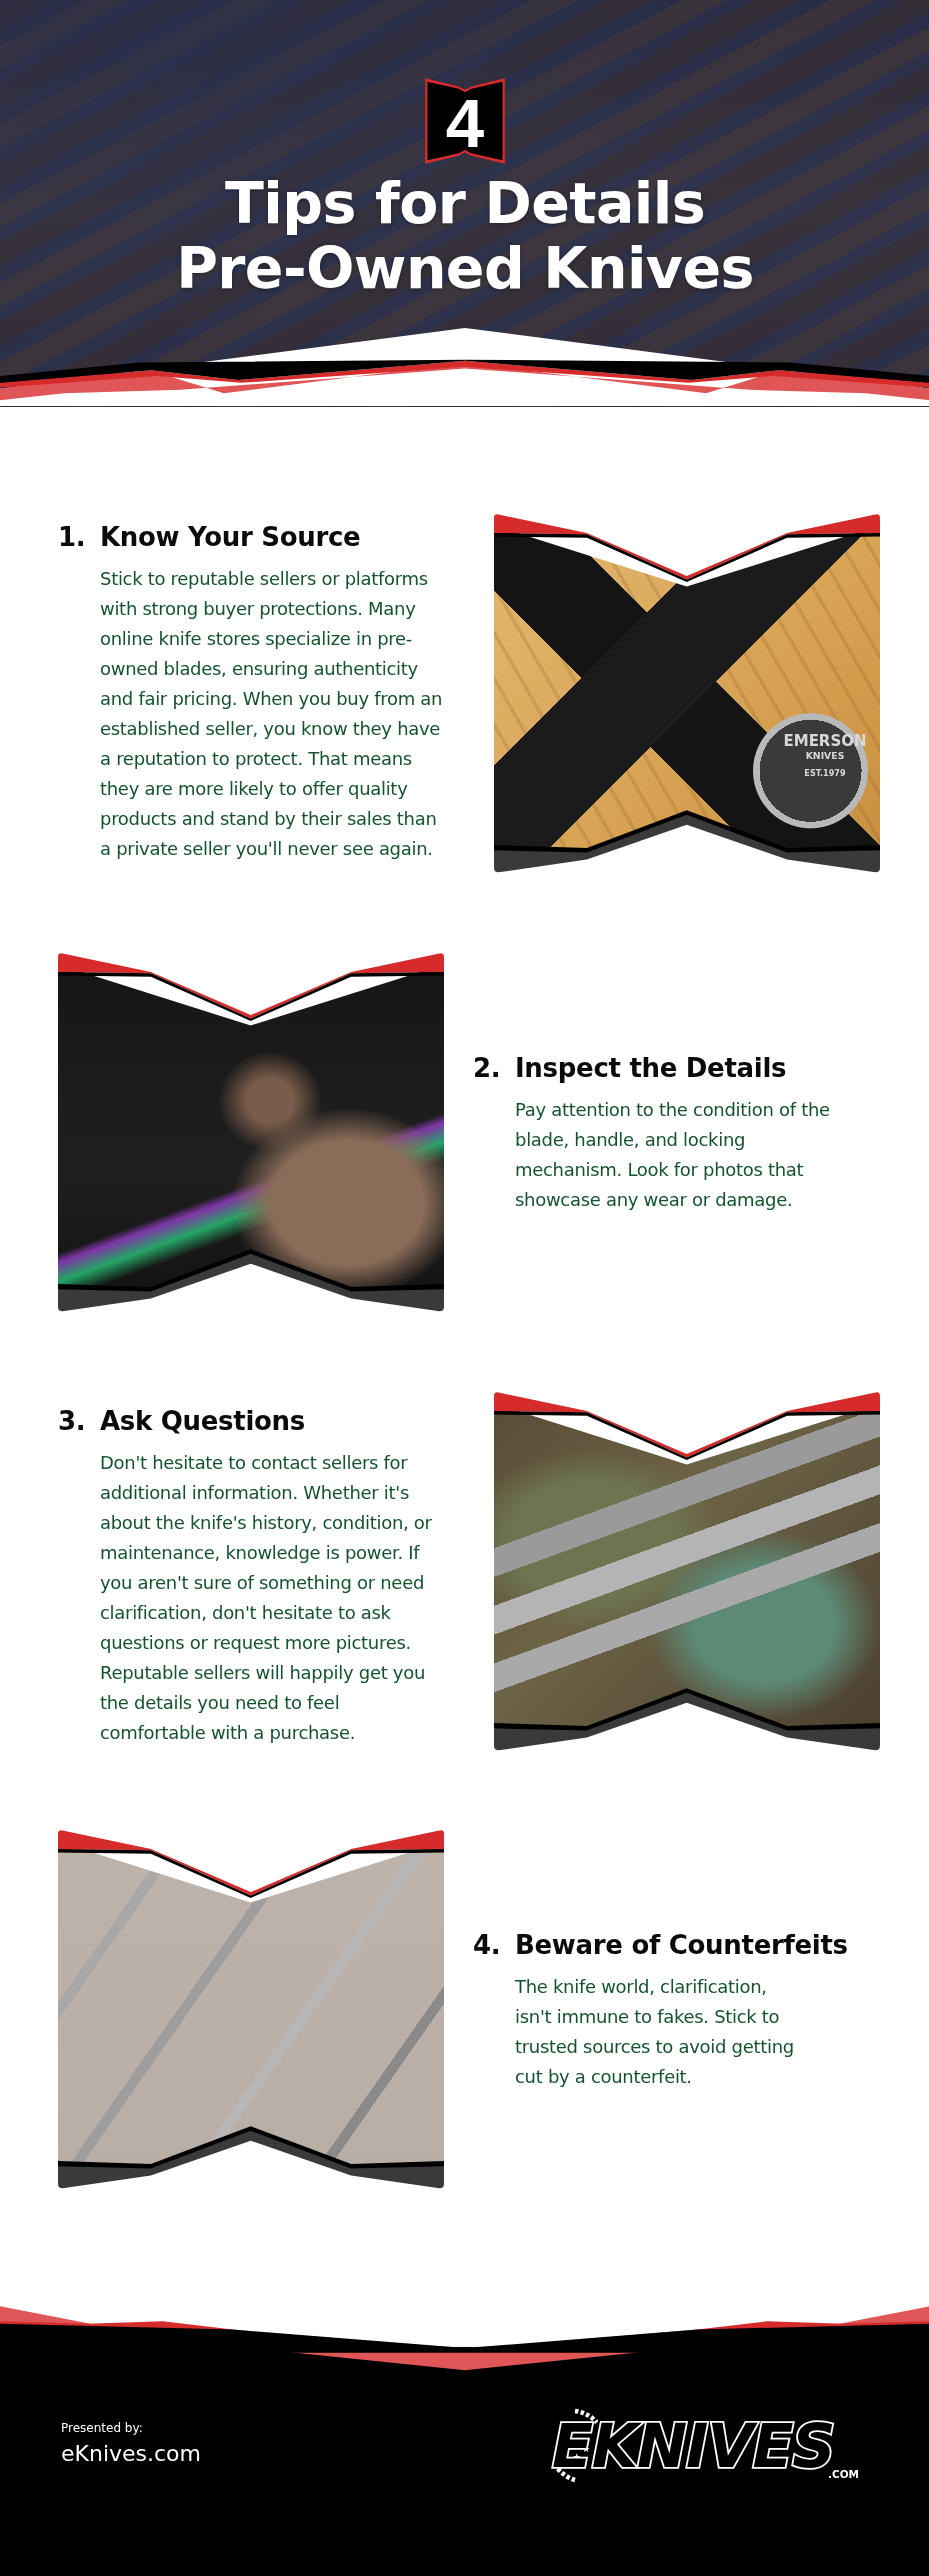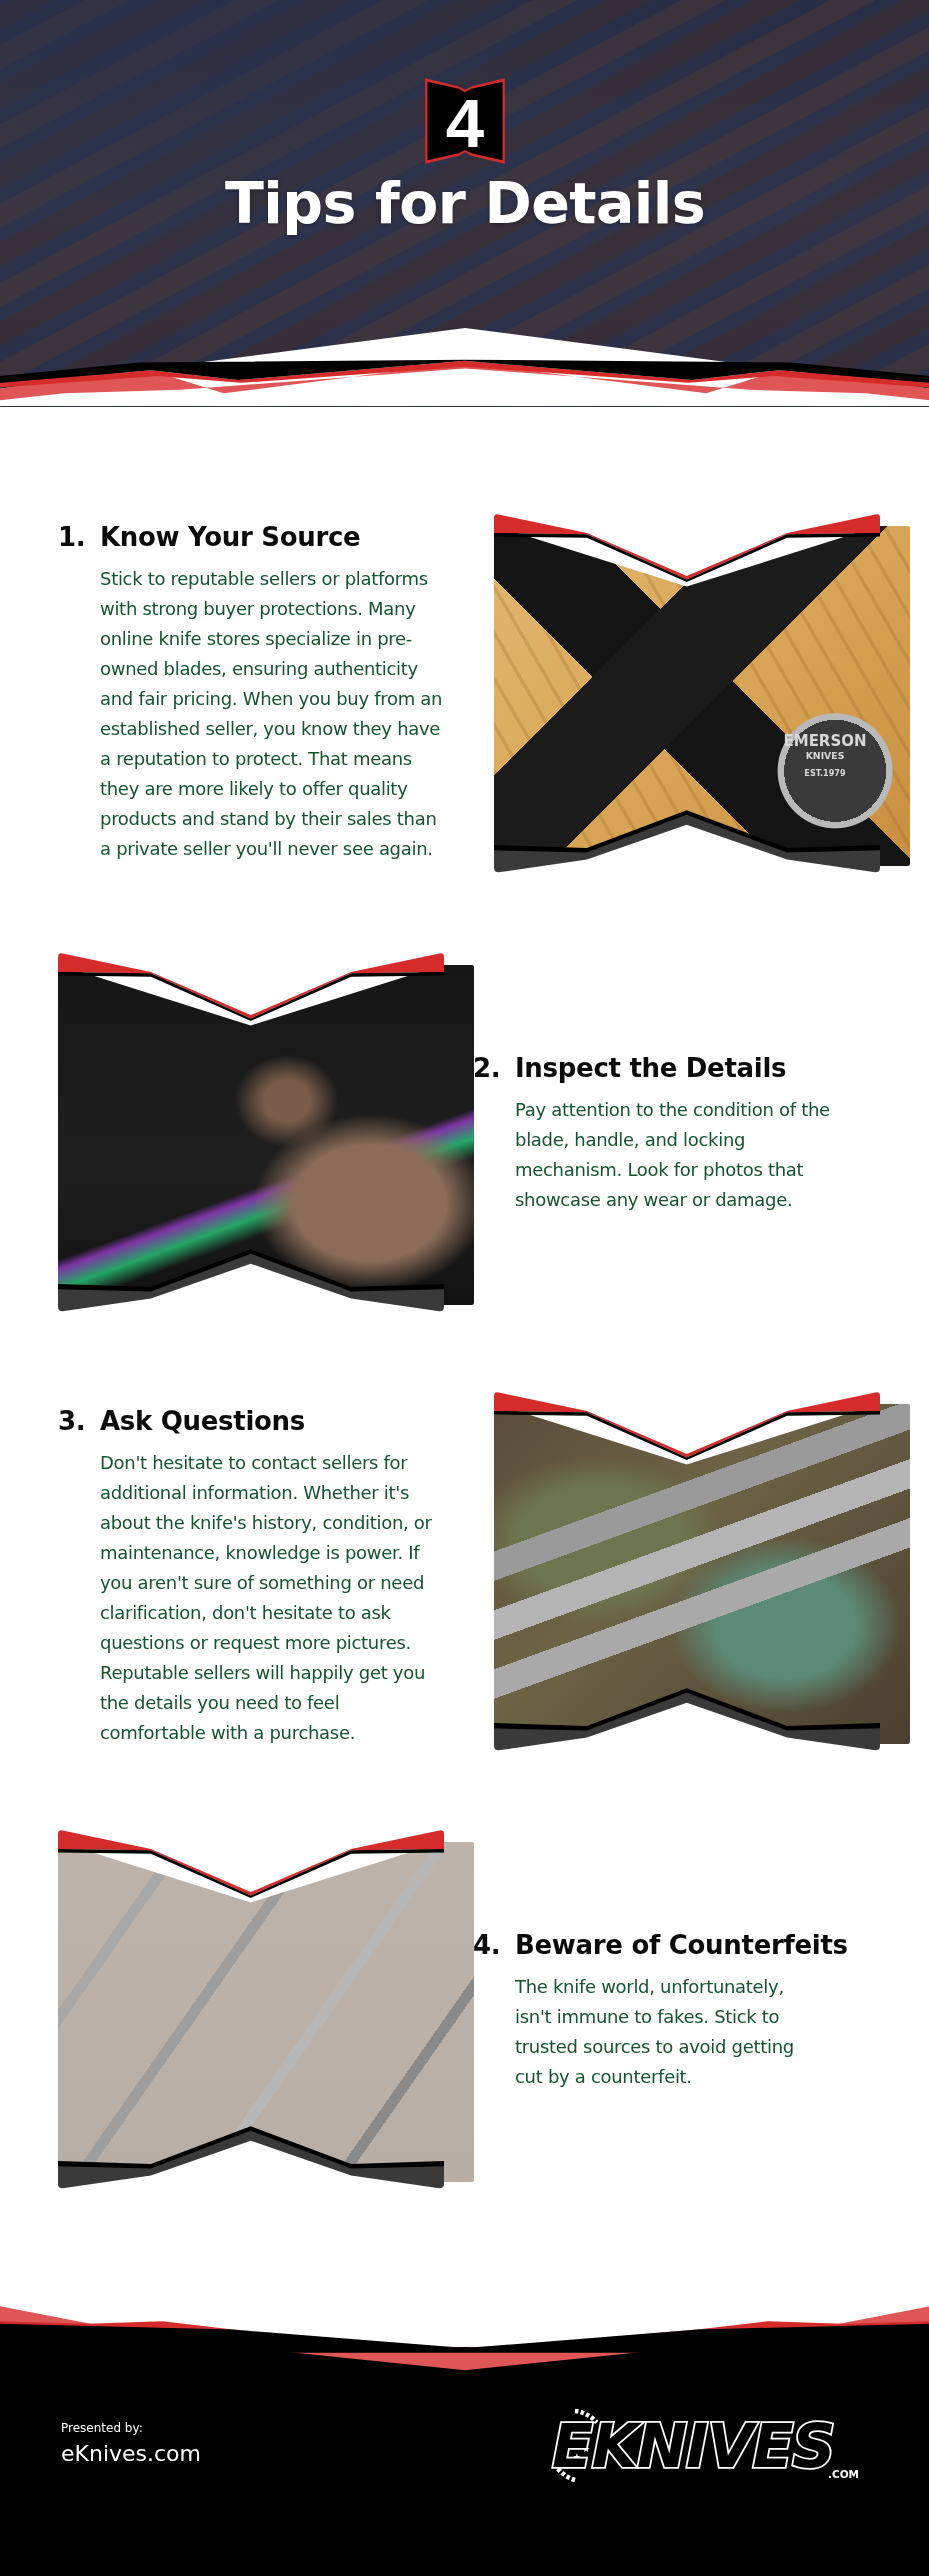--- a/index.html
+++ b/index.html
@@ -37,21 +37,21 @@
     text-shadow: 0 1.2px 4.6px rgba(0,0,0,0.35);
   }
 
   
   .tip { position: absolute; }
   .tip-head { display: flex; align-items: baseline; font-family: "DejaVu Sans", sans-serif; font-weight: 700; font-size: 26px; color: #0b0b0b; letter-spacing: -0.3px; }
   .tip-num { width: 42px; flex: 0 0 42px; }
   .tip-body { margin-left: 42px; margin-top: 11.6px; font-family: "DejaVu Sans", sans-serif; font-size: 18px; line-height: 30px; color: #14532d; white-space: pre-line; letter-spacing: -0.3px; }
 
   .frame { position: absolute; width: 386px; height: 366px; }
-  .frame .photo { position: absolute; left: 0; top: 14.5px; width: 416px; height: 340px; overflow: hidden; border-radius: 2.3px; }
+  .frame .photo { position: absolute; left: 0; top: 14.5px; width: 386px; height: 340px; overflow: hidden; border-radius: 2.3px; }
   .frame svg.edges { position: absolute; left: 0; top: 0; width: 386px; height: 366px; pointer-events: none; }
 
   
   .photo-1 { background:
       radial-gradient(circle at 82% 72%, #3a3a3a 0 51px, #b9b9b9 51px 57px, transparent 58px),
       linear-gradient(135deg, transparent 0 33%, #1b1b1b 33% 52%, transparent 52%),
       linear-gradient(45deg, transparent 0 38%, #141414 38% 56%, transparent 56%),
       repeating-linear-gradient(60deg, rgba(150,100,40,0.25) 0 3.5px, transparent 3.5px 23px),
       linear-gradient(135deg, #e0b870 0%, #d9a657 50%, #c98e3f 100%); }
   .photo-2 { background:
@@ -93,20 +93,21 @@
 <div class="badge">
   <svg viewBox="0 0 142 156">
     <path d="M2,4 L60,18 L71,24 L82,18 L140,4 L140,152 L82,138 L71,132 L60,138 L2,152 Z" fill="#d62b2b"></path>
     <path d="M6,10 L60,22 L71,28 L82,22 L136,10 L136,146 L82,134 L71,128 L60,134 L6,146 Z" fill="#000000"></path>
   </svg>
   <div class="badge-num">4</div>
 </div>
 
 <div class="hero-title">
   <div>Tips for Details</div>
+  <div>Pre-Owned Knives</div>
 </div>
 
 <div class="tip" style="left:58px; top:522px; width:418px;">
   <div class="tip-head">
     <span class="tip-num">1.</span>
     <span>Know Your Source</span>
   </div>
   <div class="tip-body">Stick to reputable sellers or platforms
 with strong buyer protections. Many
 online knife stores specialize in pre-
@@ -199,21 +200,21 @@
     <path d="M0,578 L160,584 L332,518 L505,584 L665,578 L665,614 Q665,622 657,622 L505,600 L332,540 L160,600 L8,622 Q0,622 0,614 Z" fill="#3a3a3a"></path>
     <path d="M0,575 L160,580 L332,515 L505,580 L665,575 L665,584 L505,588 L332,523 L160,588 L0,584 Z" fill="#000"></path>
   </svg>
 </div>
 
 <div class="tip" style="left:473px; top:1930px; width:418px;">
   <div class="tip-head">
     <span class="tip-num">4.</span>
     <span>Beware of Counterfeits</span>
   </div>
-  <div class="tip-body">The knife world, unfortunately,
+  <div class="tip-body">The knife world, clarification,
 isn't immune to fakes. Stick to
 trusted sources to avoid getting
 cut by a counterfeit.</div>
 </div>
 
 <div class="footer">
   <svg viewBox="0 0 1600 504" preserveAspectRatio="none">
     <rect x="0" y="110" width="1600" height="394" fill="#000"></rect>
     <polygon points="0,40 280,94 415,92 800,112 1185,92 1320,94 1600,40 1600,70 1420,96 1190,110 800,150 410,110 180,96 0,70" fill="#e05555"></polygon>
     <polygon points="0,66 150,70 280,66 400,80 800,115 1200,80 1320,66 1450,70 1600,66 1600,75 1180,82 800,118 420,82 0,75" fill="#d62b2b"></polygon>

